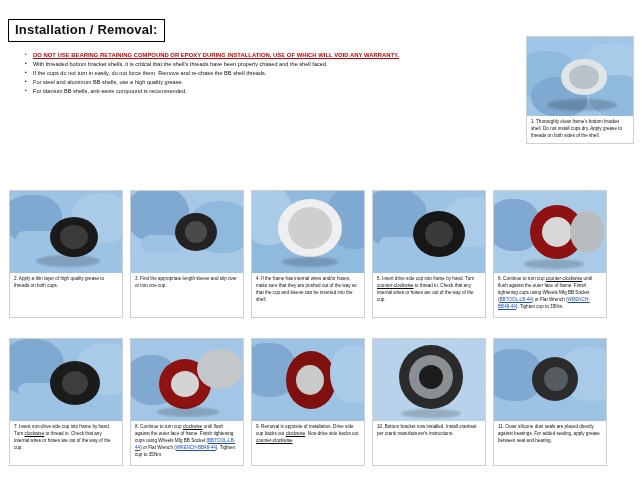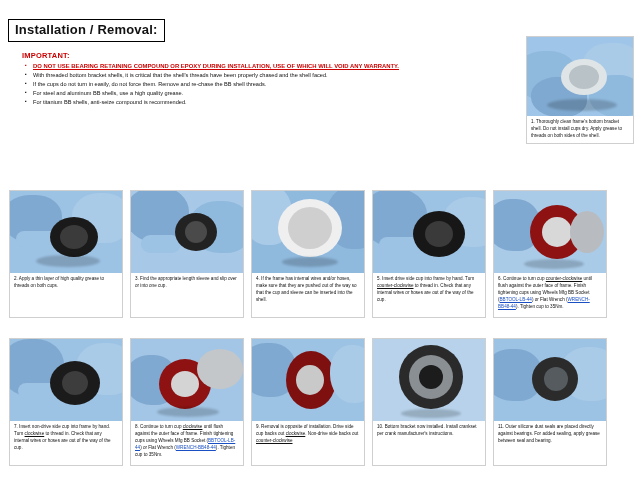--- a/index.html
+++ b/index.html
@@ -147,21 +147,20 @@
   .shadow{position:absolute;background:rgba(0,0,0,.18);border-radius:50%;filter:blur(1px);}
 </style>
 </head>
 <body>
 
 <div class="page">
 
   <div class="title-box">Installation / Removal:</div>
 
   <div class="important-wrap">
-    <div class="important-head">IMPORTANT:</div>
     <ul class="imp">
       <li class="warn">DO NOT USE BEARING RETAINING COMPOUND OR EPOXY DURING INSTALLATION, USE OF WHICH WILL VOID ANY WARRANTY.</li>
       <li>With threaded bottom bracket shells, it is critical that the shell's threads have been properly chased and the shell faced.</li>
       <li>If the cups do not turn in easily, do not force them. Remove and re-chase the BB shell threads.</li>
       <li>For steel and aluminum BB shells, use a high quality grease.</li>
       <li>For titanium BB shells, anti-seize compound is recommended.</li>
     </ul>
   </div>
 
 

